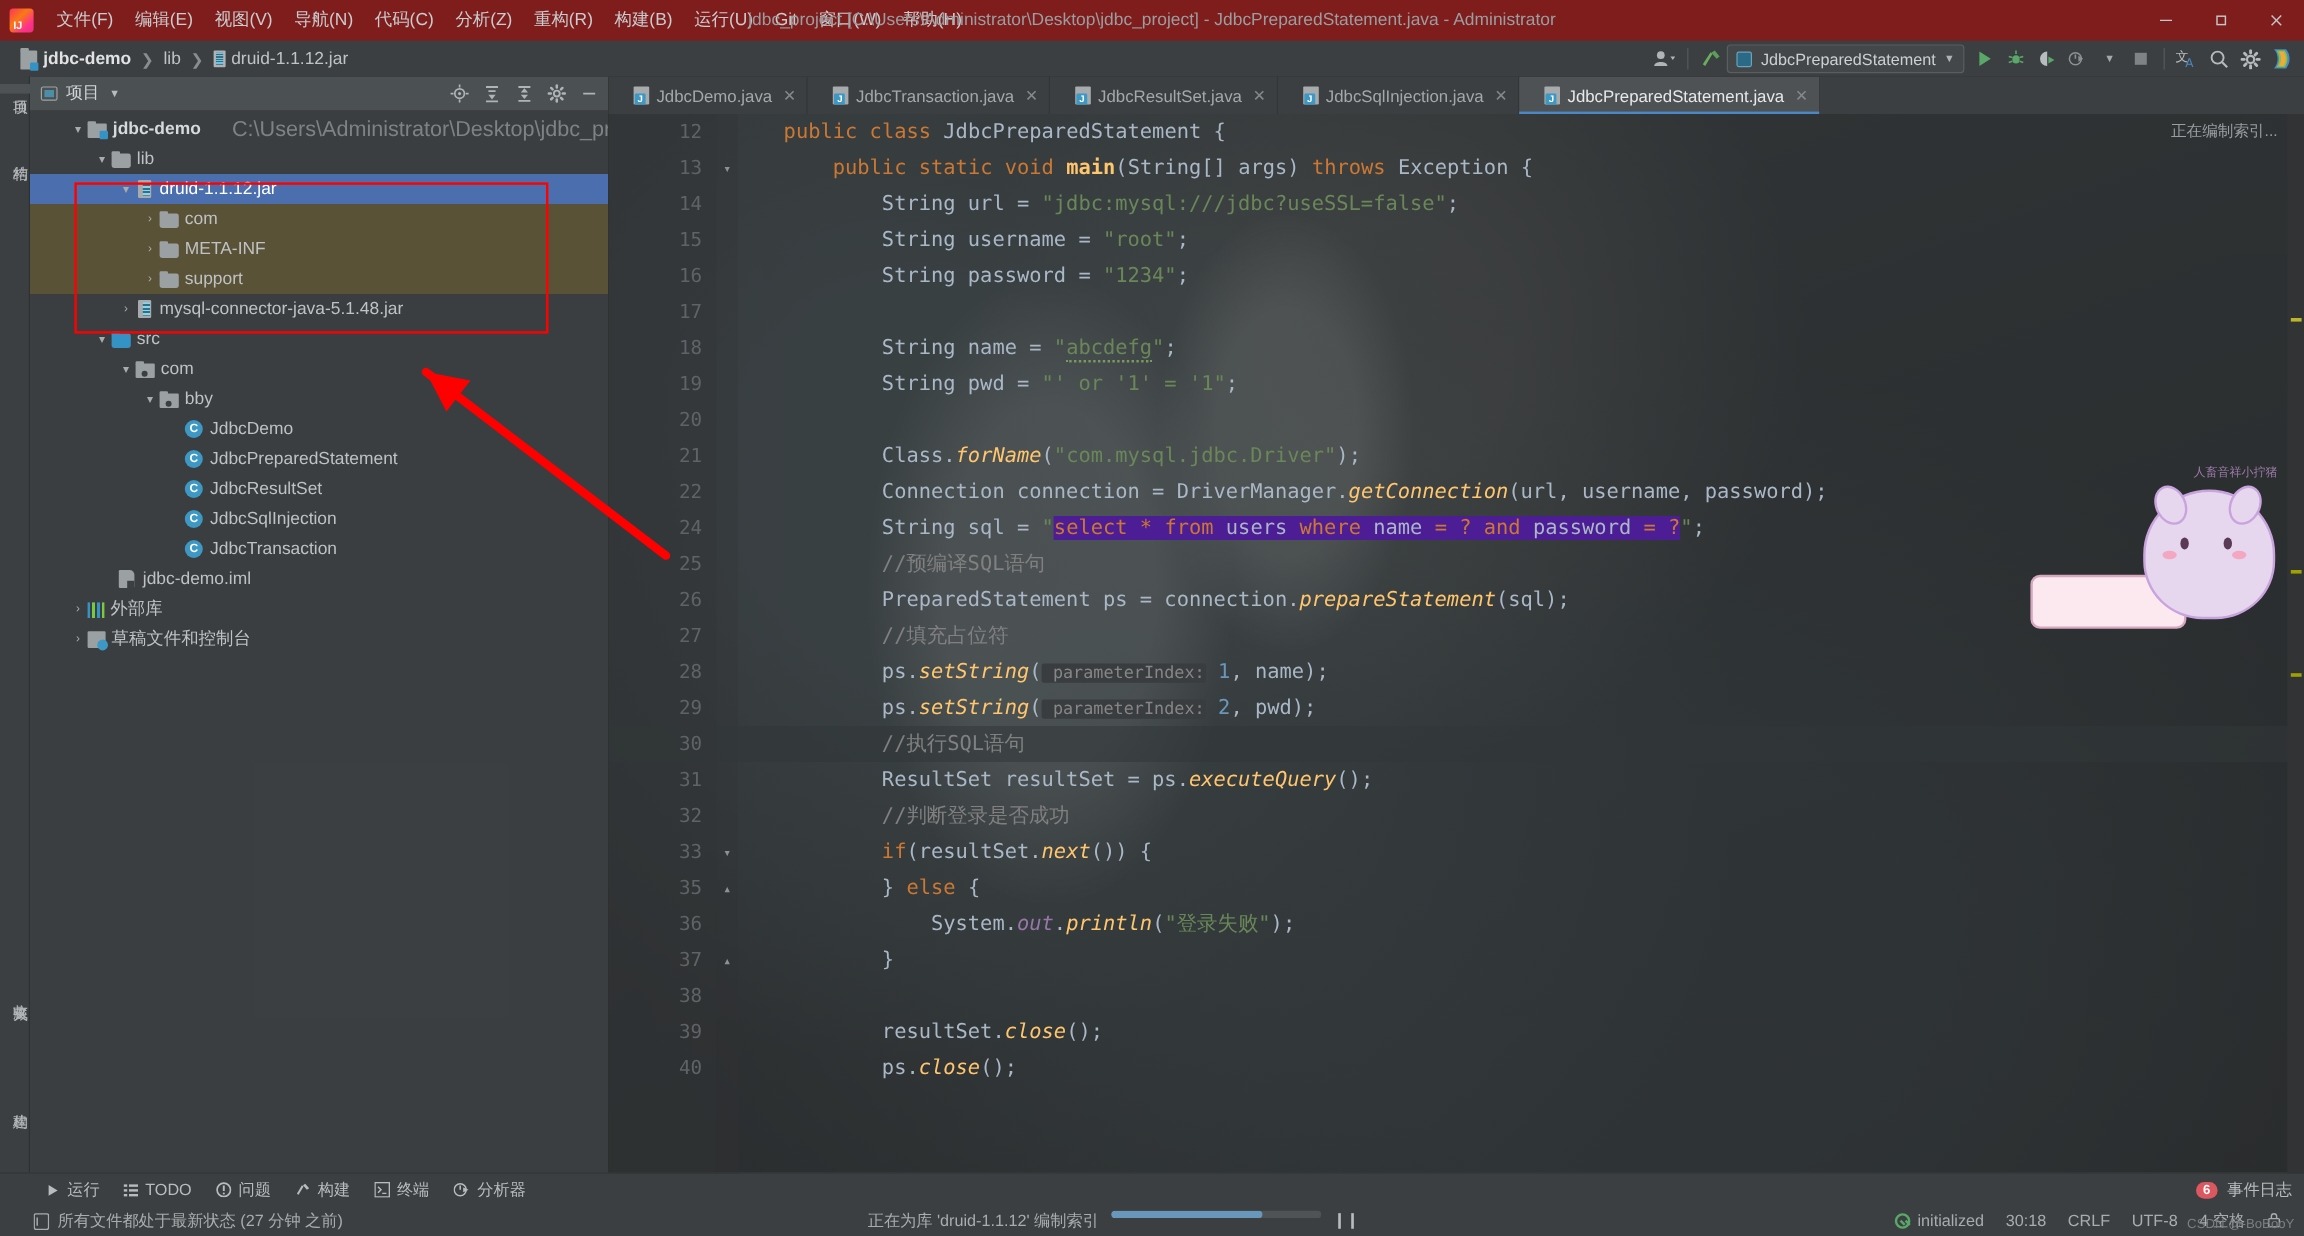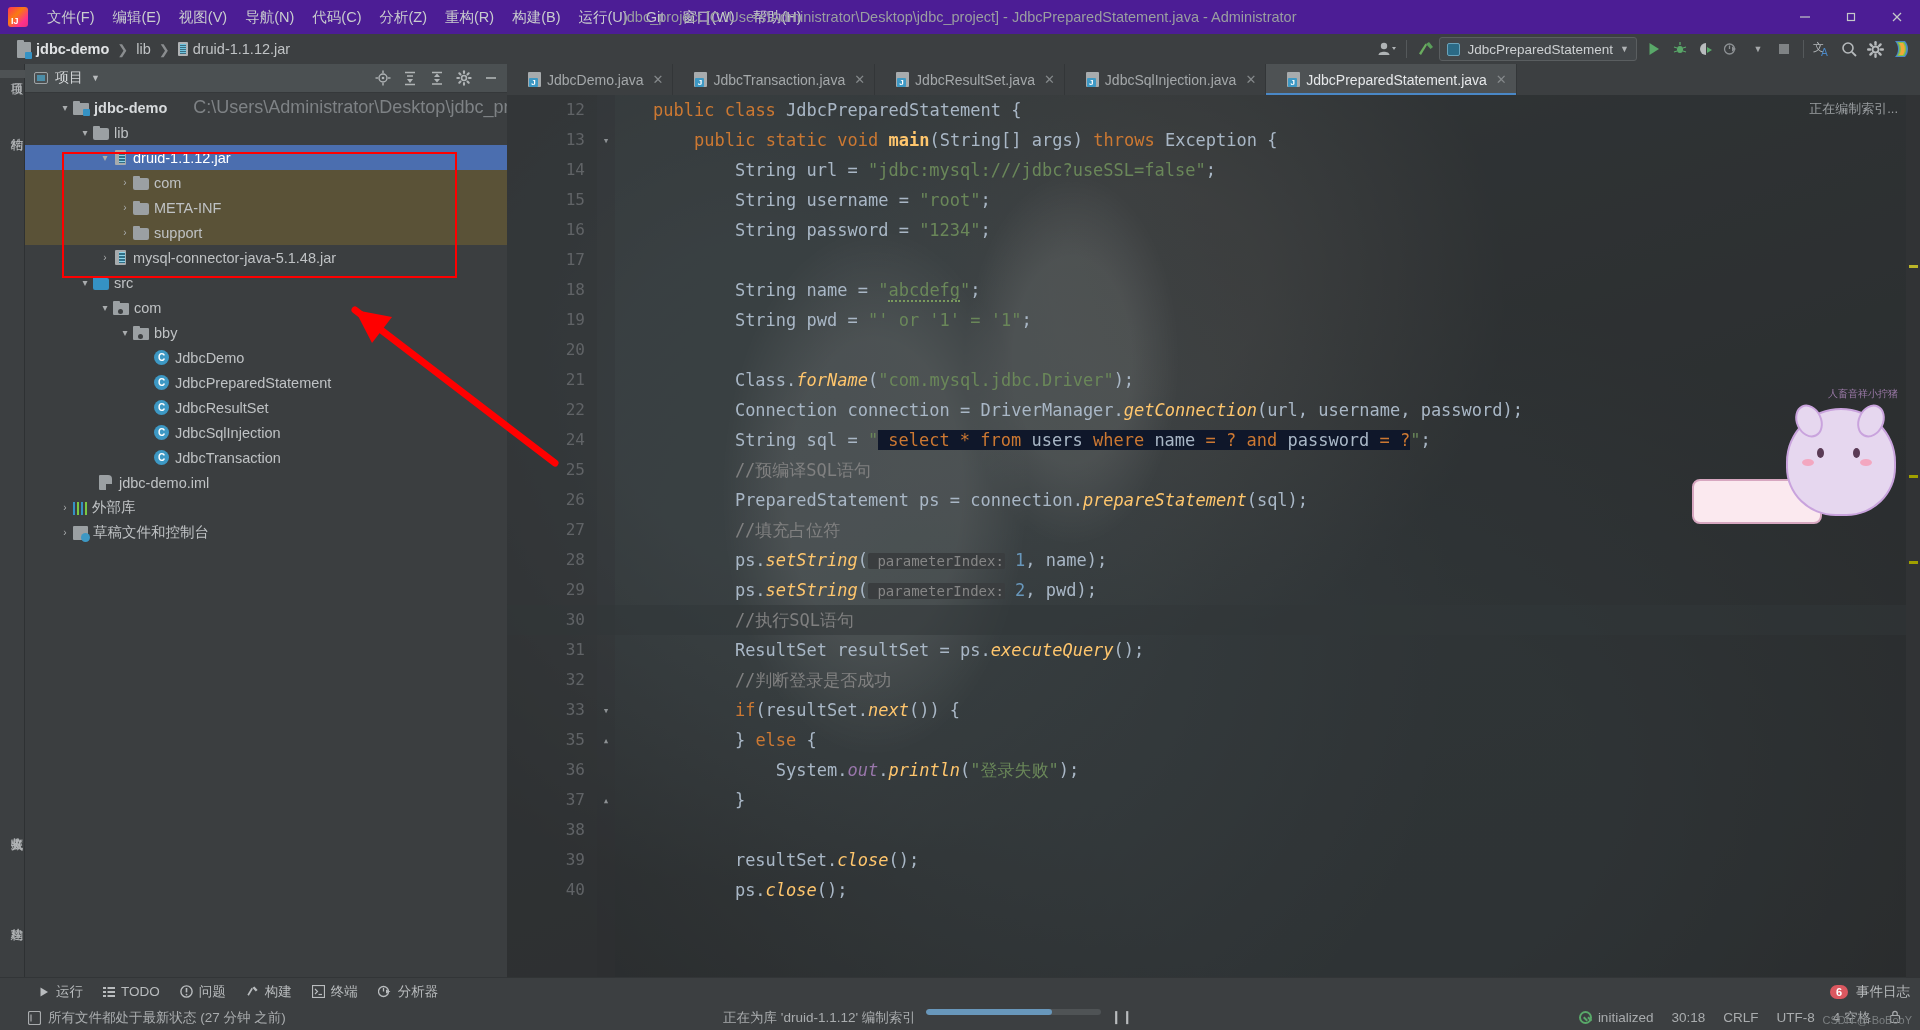--- a/index.html
+++ b/index.html
@@ -7,21 +7,21 @@
     width:1920px; height:1030px; overflow:hidden;
     background:#3c3f41;
     font-family:"Liberation Sans", sans-serif;
     -webkit-font-smoothing:antialiased;
   }
   #app { position:relative; width:1920px; height:1030px; }
 
   
   .titlebar {
     position:absolute; left:0; top:0; width:1920px; height:34px;
-    background:#4c1d95; display:flex; align-items:center;
+    background:#7f1d1d; display:flex; align-items:center;
   }
   .ij-logo {
     width:20px; height:20px; margin-left:8px; margin-right:10px; flex:none;
     border-radius:3px; position:relative; overflow:hidden;
     background:linear-gradient(135deg,#fe315d 0%,#f97a12 40%,#ff318c 75%,#e8317b 100%);
   }
   .ij-logo::after {
     content:"IJ"; position:absolute; left:3px; bottom:1px;
     font-size:9px; font-weight:bold; color:#fff; font-family:"Liberation Sans",sans-serif;
   }
@@ -195,21 +195,21 @@
     color:#8d9194; font-size:11px; top:1px;
   }
   .kw  { color:#cc7832; }
   .str { color:#6a8759; }
   .num-lit { color:#6897bb; }
   .cmt { color:#808080; }
   .fld { color:#9876aa; }
   .mth { color:#ffc66d; }
   .pln { color:#a9b7c6; }
   .ital { font-style:italic; }
-  .sqlhl { background:#0f172a; color:#cc7832;padding-left:10px; }
+  .sqlhl { background:#4c1d95; color:#cc7832; }
   .sqlhl .id { color:#a9b7c6; }
   .param-hint { color:#868686; background:#3a3d3f; font-size:14px; border-radius:2px; padding:0 1px; }
   .warnsquig { border-bottom:2px dotted #7a9a5e; }
 
   .gutter-rt {
     position:absolute; right:0; top:0; width:14px; height:100%; background:#313335; z-index:4;
   }
   .mark-y { position:absolute; right:2px; width:9px; height:3px; background:#bbb529; }
   .mark-w { position:absolute; right:2px; width:9px; height:3px; background:#a0a000; }
 

